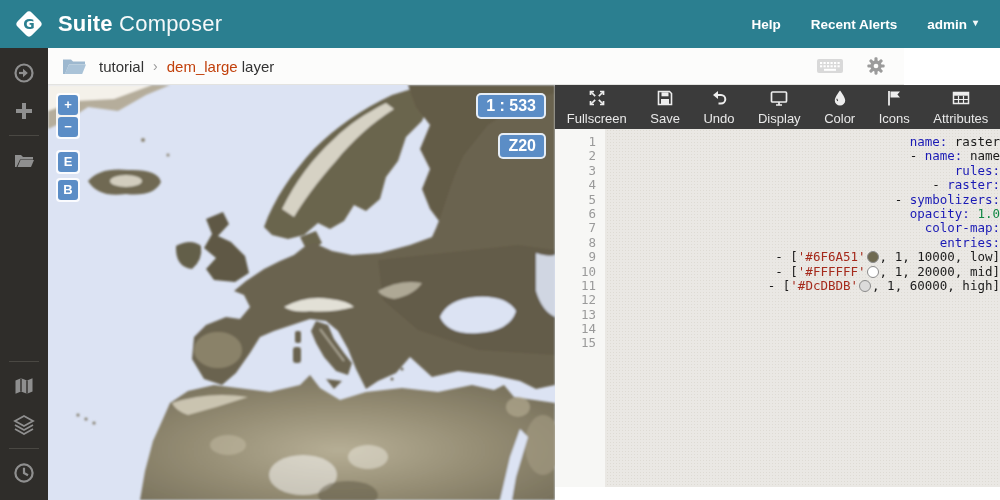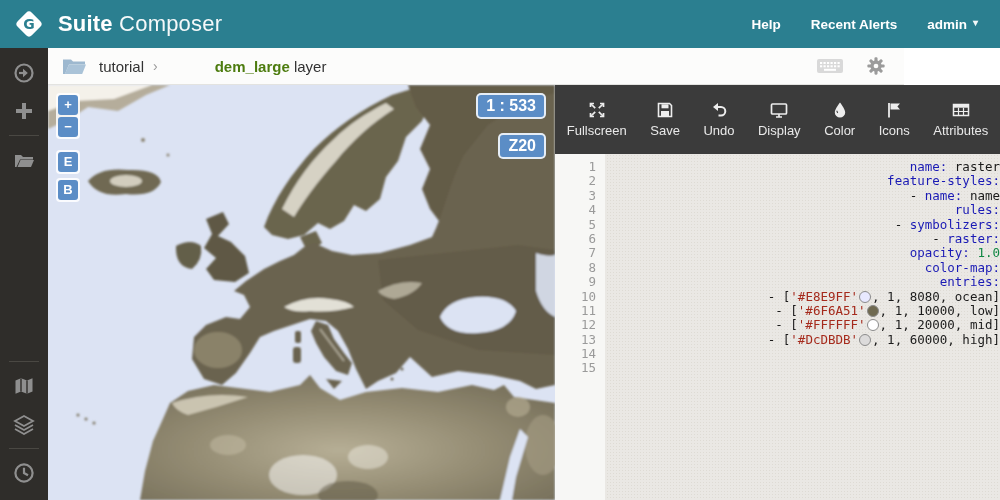--- a/index.html
+++ b/index.html
@@ -24,40 +24,40 @@
   .sb-ic svg { width:100%; height:100%; display:block; }
   .sb-div { width:30px; height:1px; background:#4a4843; margin:5px 0; }
   .sb-sp { flex:1; }
 
   
   .crumbbar { position:absolute; left:48px; top:48px; width:856px; height:37px; background:#fcfcfb; border-bottom:1px solid #e3e3e0; display:flex; align-items:center; padding:0 14px; }
   .crumb-folder { width:25px; height:20px; margin-right:12px; }
   .crumb-folder svg { width:100%; height:100%; display:block; }
   .crumb-text { font-size:15px; color:#333; }
   .crumb-sep { color:#9a9a9a; margin:0 9px; font-size:14px; }
-  .crumb-bold { font-weight:bold; color:#4d7c0f;margin-left:48px; }
+  .crumb-bold { font-weight:normal; color:#c2410c; }
   .crumb-actions { margin-left:auto; display:flex; align-items:center; gap:18px; }
   .crumb-act { width:28px; height:20px; cursor:pointer; }
   .crumb-act svg { width:100%; height:100%; display:block; }
 
   
   .map { position:absolute; left:48px; top:85px; width:507px; height:415px; background:#dce3f3; overflow:hidden; cursor:grab; }
   .map svg.terrain { position:absolute; left:0; top:0; width:507px; height:415px; }
   .mapctl { position:absolute; background:rgba(255,255,255,.85); border-radius:4px; padding:2px; display:flex; flex-direction:column; gap:2px; }
   .zoomctl { left:8px; top:8px; }
   .ectl { left:8px; top:65px; }
   .bctl { left:8px; top:93px; }
   .mbtn { width:20px; height:20px; background:#5b8dc6; color:#fff; border:none; border-radius:3px; font-weight:bold; font-size:13px; line-height:20px; text-align:center; cursor:pointer; font-family:"Liberation Sans",sans-serif; display:block; padding:0; }
   .badge { position:absolute; right:9px; background:#5b8dc6; border:2px solid rgba(255,255,255,.85); color:#fff; font-weight:bold; font-size:16px; padding:2px 8px; border-radius:5px; }
   .badge.scale { top:8px; }
   .badge.zlevel { top:48px; }
 
   
   .rpanel { position:absolute; left:555px; top:85px; width:445px; height:415px; }
-  .toolbar { height:69px; background:#3b3b3b; display:flex; align-items:center; }
+  .toolbar { height:44px; background:#3b3b3b; display:flex; align-items:center; }
   .tbtn { flex:1 1 auto; height:100%; display:flex; flex-direction:column; align-items:center; justify-content:center; gap:4px; cursor:pointer; color:#e9e9e9; font-size:13px; min-width:0; }
   .tbtn .tic { width:18px; height:18px; }
   .tbtn .tic svg { width:100%; height:100%; display:block; }
 
   
   .editor { height:358px; display:flex; background-color:#eae8e4;
             background-image: radial-gradient(#dedbd4 1px, rgba(0,0,0,0) 1px);
             background-size:3px 3px;
             font-family:"DejaVu Sans Mono", monospace; font-size:12.5px; line-height:14.4px; cursor:text; }
   .gutter { width:50px; background:#f7f7f5; padding:6px 9px 0 0; text-align:right; color:#9a9a9a; flex:0 0 auto; height:100%; }
@@ -368,29 +368,27 @@
           <div class="ln">9</div>
           <div class="ln">10</div>
           <div class="ln">11</div>
           <div class="ln">12</div>
           <div class="ln">13</div>
           <div class="ln">14</div>
           <div class="ln">15</div>
         </div>
       <div class="codecol">
           <div class="cl"><span class="tk-k">name:</span><span class="tk-p"> raster</span></div>
-          <div class="cl"><span class="tk-k">feature-styles:</span></div>
           <div class="cl"><span class="tk-p">- </span><span class="tk-k">name:</span><span class="tk-p"> name</span></div>
           <div class="cl"><span class="tk-p">  </span><span class="tk-k">rules:</span></div>
+          <div class="cl"><span class="tk-p">    - </span><span class="tk-k">raster:</span></div>
           <div class="cl"><span class="tk-p">  - </span><span class="tk-k">symbolizers:</span></div>
-          <div class="cl"><span class="tk-p">    - </span><span class="tk-k">raster:</span></div>
           <div class="cl"><span class="tk-p">        </span><span class="tk-k">opacity:</span><span class="tk-p"> </span><span class="tk-n">1.0</span></div>
           <div class="cl"><span class="tk-p">        </span><span class="tk-k">color-map:</span></div>
           <div class="cl"><span class="tk-p">          </span><span class="tk-k">entries:</span></div>
-          <div class="cl"><span class="tk-p">          - [</span><span class="tk-s">'#E8E9FF'</span><span class="swatch" style="background: rgb(232, 233, 255);"></span><span class="tk-p">, 1, 8080, ocean]</span></div>
           <div class="cl"><span class="tk-p">          - [</span><span class="tk-s">'#6F6A51'</span><span class="swatch" style="background: rgb(111, 106, 81);"></span><span class="tk-p">, 1, 10000, low]</span></div>
           <div class="cl"><span class="tk-p">          - [</span><span class="tk-s">'#FFFFFF'</span><span class="swatch" style="background: rgb(255, 255, 255);"></span><span class="tk-p">, 1, 20000, mid]</span></div>
           <div class="cl"><span class="tk-p">          - [</span><span class="tk-s">'#DcDBDB'</span><span class="swatch" style="background: rgb(220, 219, 219);"></span><span class="tk-p">, 1, 60000, high]</span></div>
         </div>
     </div>
   </div>
 
 </div>
 
 </body></html>

